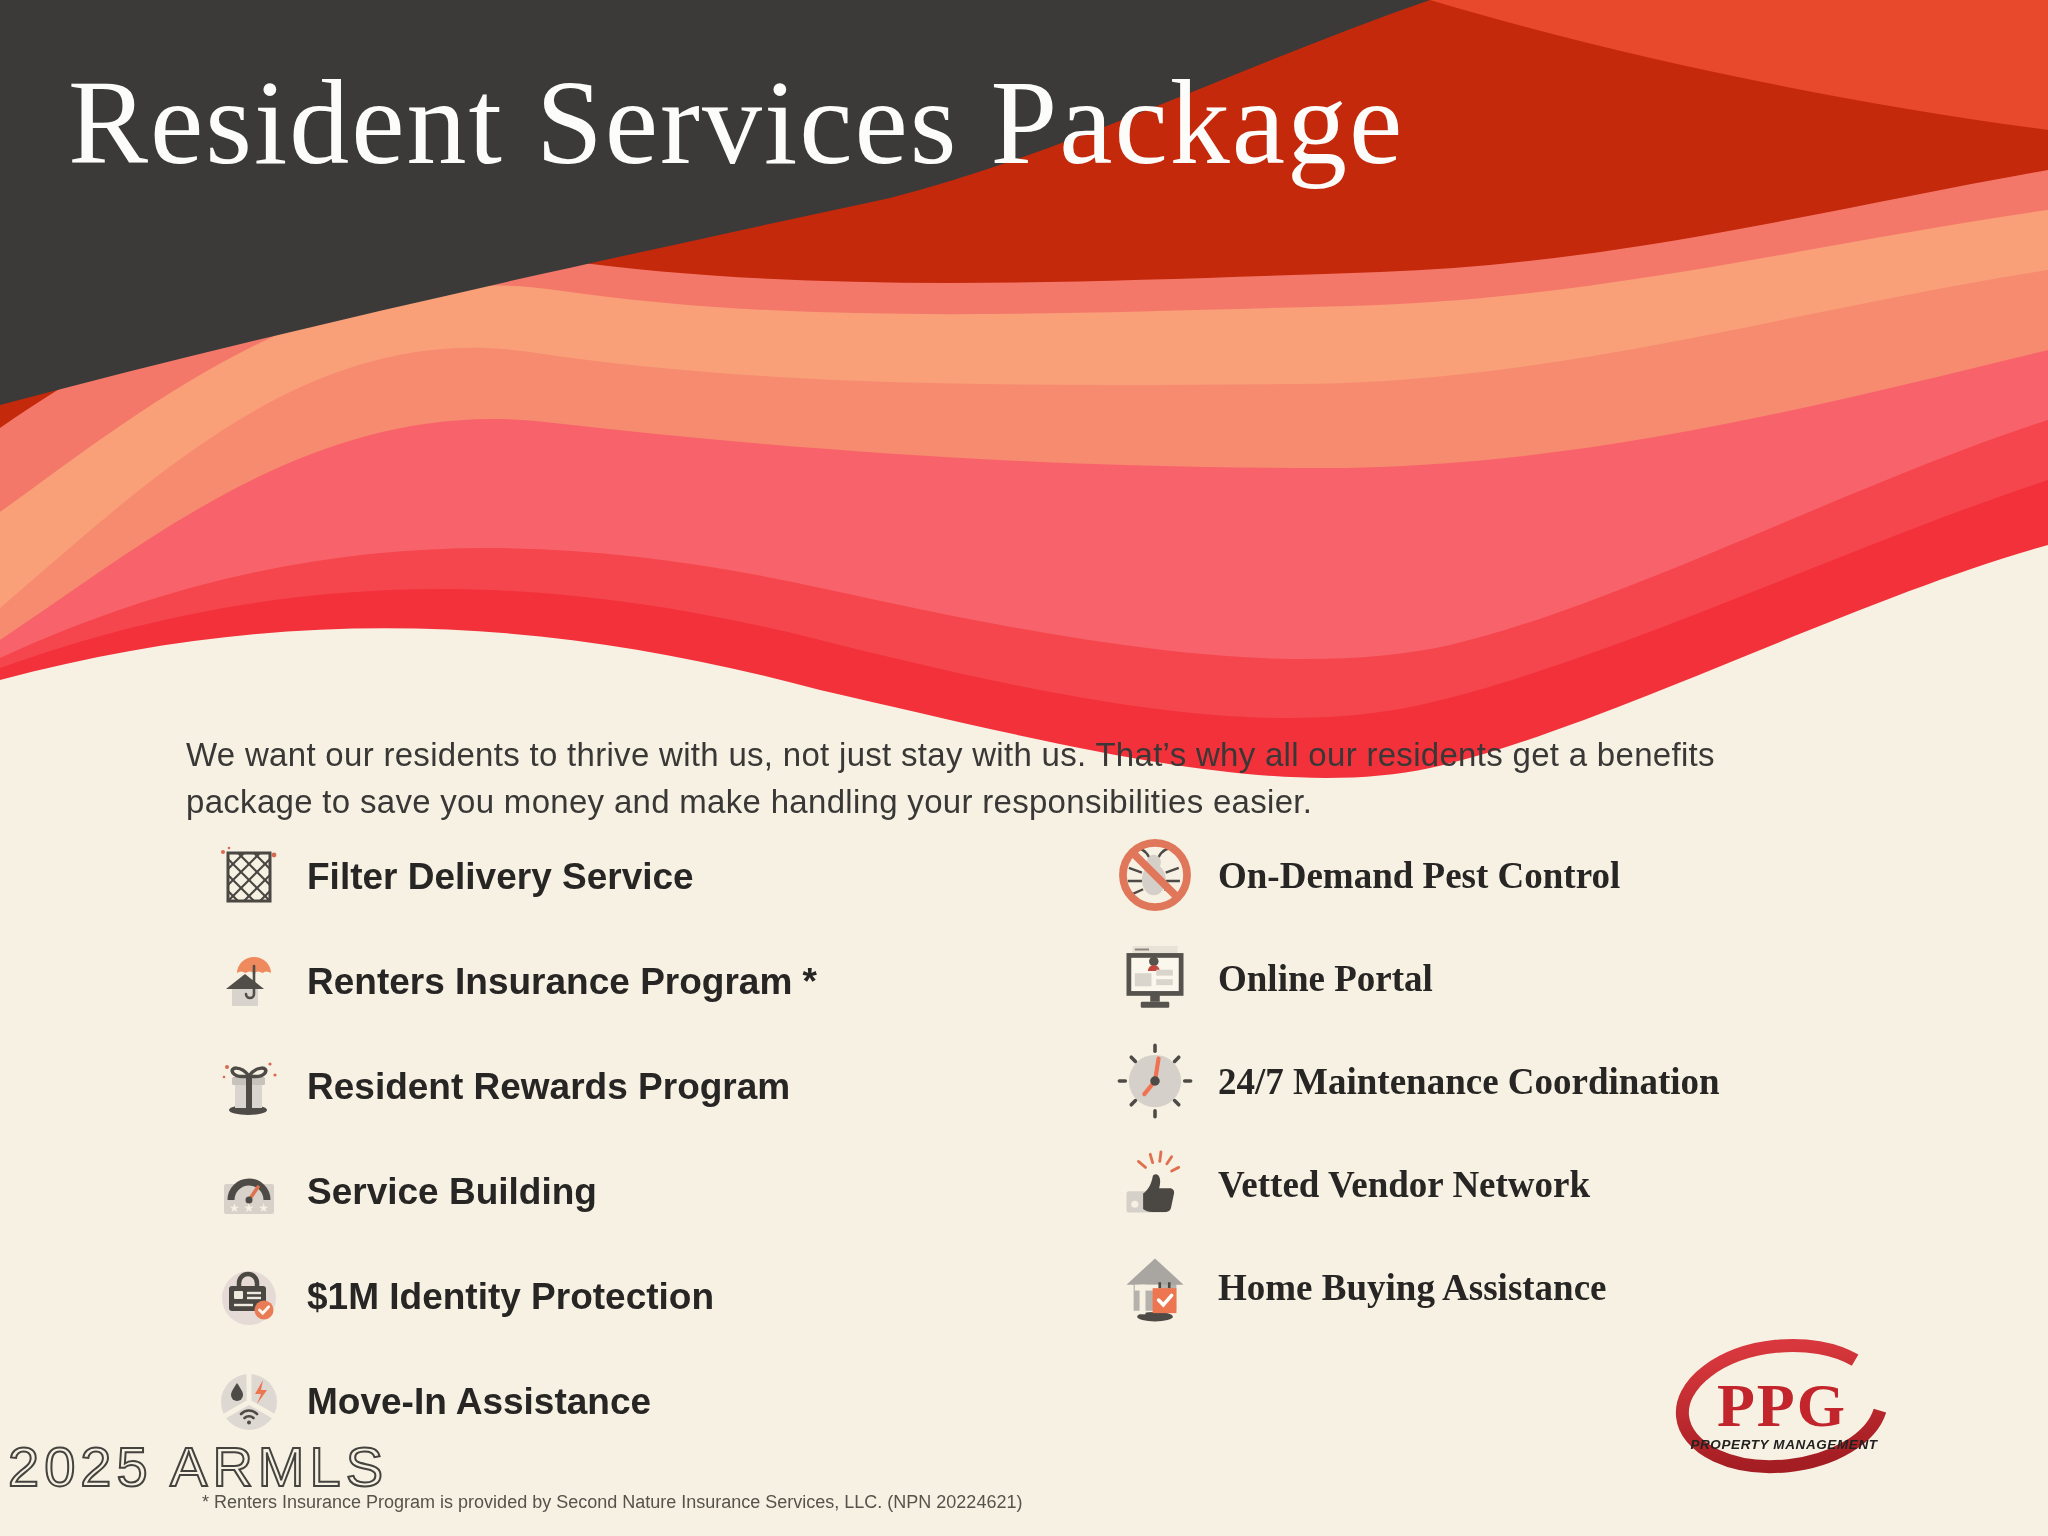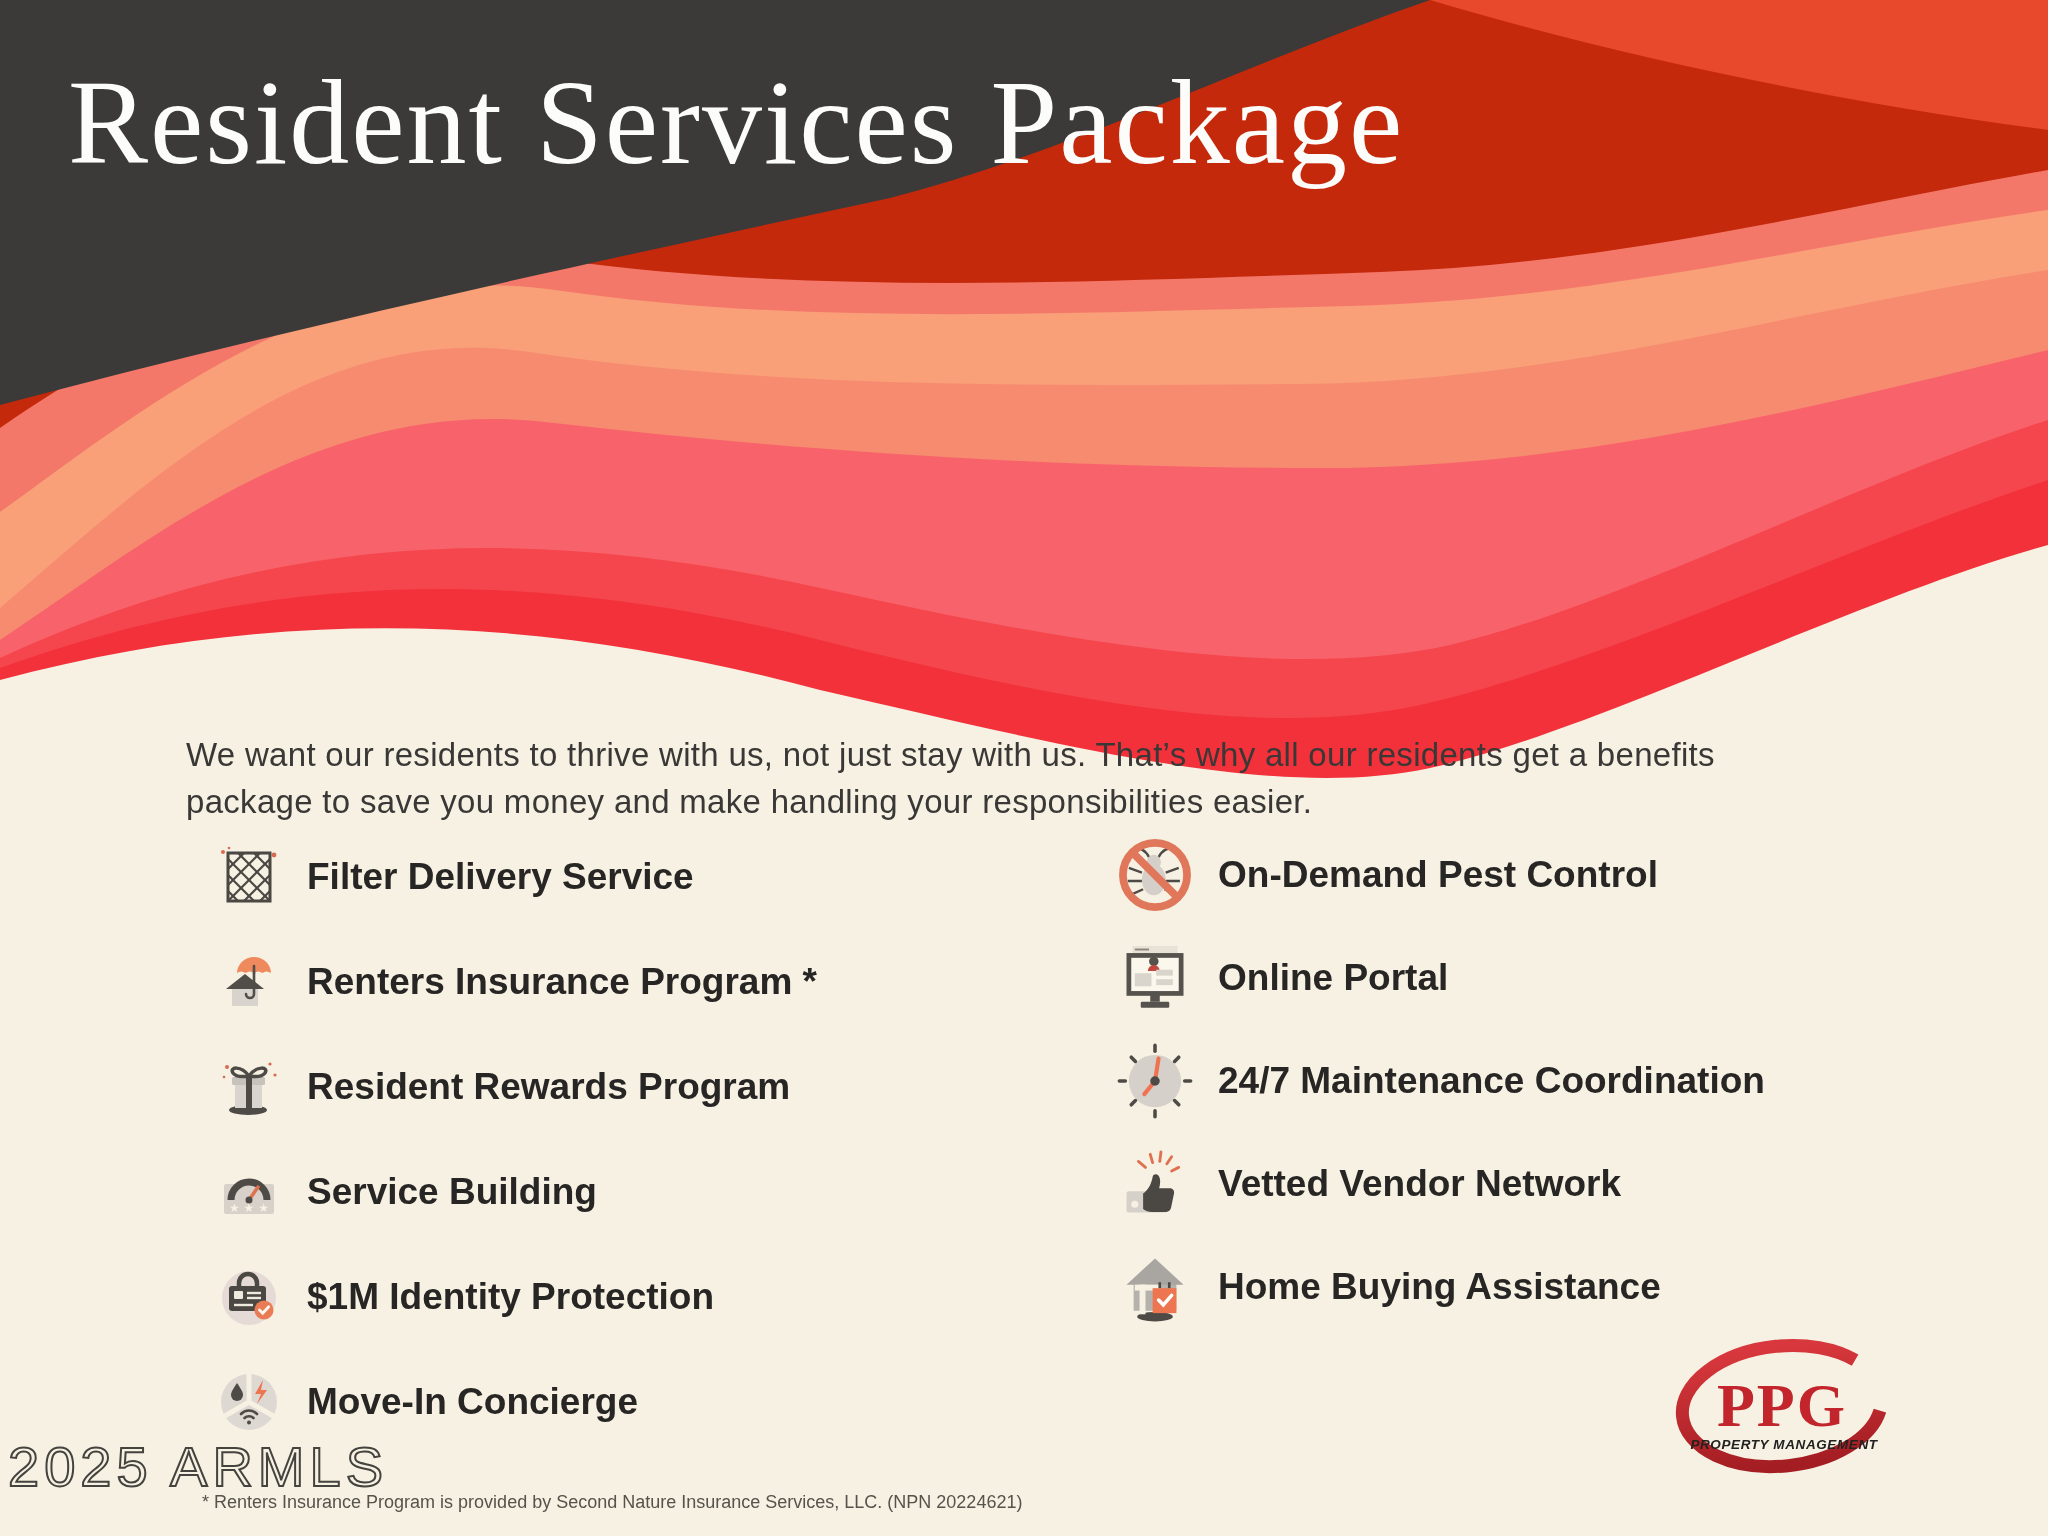--- a/index.html
+++ b/index.html
@@ -12,21 +12,21 @@
   .title{position:absolute;left:52px;top:38px;margin:16px;
          font-family:"Liberation Serif","DejaVu Serif",serif;
          font-size:120px;font-weight:500;letter-spacing:2px;
          color:#fcfcfa;white-space:nowrap;z-index:5;}
 
   .intro{position:absolute;left:186px;top:698px;width:1650px;
          font-size:33px;line-height:47px;color:#393836;letter-spacing:.3px;z-index:4;}
 
   .col{position:absolute;display:flex;flex-direction:column;z-index:4;justify-content:space-between;}
   .col-left{left:217px;top:845px;gap:41px;}
-  .col-right{left:1117px;top:837px;gap:27px;}
+  .col-right{left:1117px;top:837px;gap:27px;font-family:Liberation Serif, serif;}
   .service-item{display:flex;align-items:center;}
   .col-left  .service-item{height:64px;}
   .col-right .service-item{height:76px;}
   .service-icon{flex:none;display:block;}
   .col-left  .service-icon{width:64px;height:64px;}
   .col-right .service-icon{width:76px;height:76px;}
   .service-icon svg{width:100%;height:100%;display:block;}
   .service-label{white-space:nowrap;color:#272624;font-size:37px;font-weight:700;}
   .col-left  .service-label{margin-left:26px;}
   .col-right .service-label{margin-left:25px;}
@@ -148,21 +148,21 @@
       <span class="service-icon">
         <svg viewBox="0 0 64 64">
           <circle cx="32" cy="32" r="28" fill="#ded8d3"></circle>
           <path d="M32 32 V2 M32 32 L6 47 M32 32 L58 47" stroke="#f6f1e2" stroke-width="5" fill="none"></path>
           <path d="M20 13 C24 19 26 22 26 25 a6 6 0 1 1 -12 0 C14 22 16 19 20 13 Z" fill="#4e4a46"></path>
           <path d="M46 10 L38 24 L44 24 L40 34 L50 20 L44 20 Z" fill="#ed7550"></path>
           <path d="M24 44 a11 11 0 0 1 16 0 M27.5 48 a6.5 6.5 0 0 1 9 0" stroke="#4e4a46" stroke-width="2.6" fill="none" stroke-linecap="round"></path>
           <circle cx="32" cy="52.5" r="2" fill="#4e4a46"></circle>
         </svg>
       </span>
-      <span class="service-label">Move-In Concierge</span>
+      <span class="service-label">Move-In Assistance</span>
     </div>
   </div>
 
   <div class="col col-right">
 
     <div class="service-item">
       <span class="service-icon">
         <svg viewBox="0 0 64 64">
           <path d="M27 17 C24 11 19 9 15 10 M35 17 C38 11 43 9 47 10" stroke="#4e4a46" stroke-width="2" fill="none"></path>
           <path d="M21 30 L10 26 M21 37 L9 37 M22 44 L11 49 M41 30 L52 26 M41 37 L53 37 M40 44 L51 49" stroke="#4e4a46" stroke-width="2"></path>

